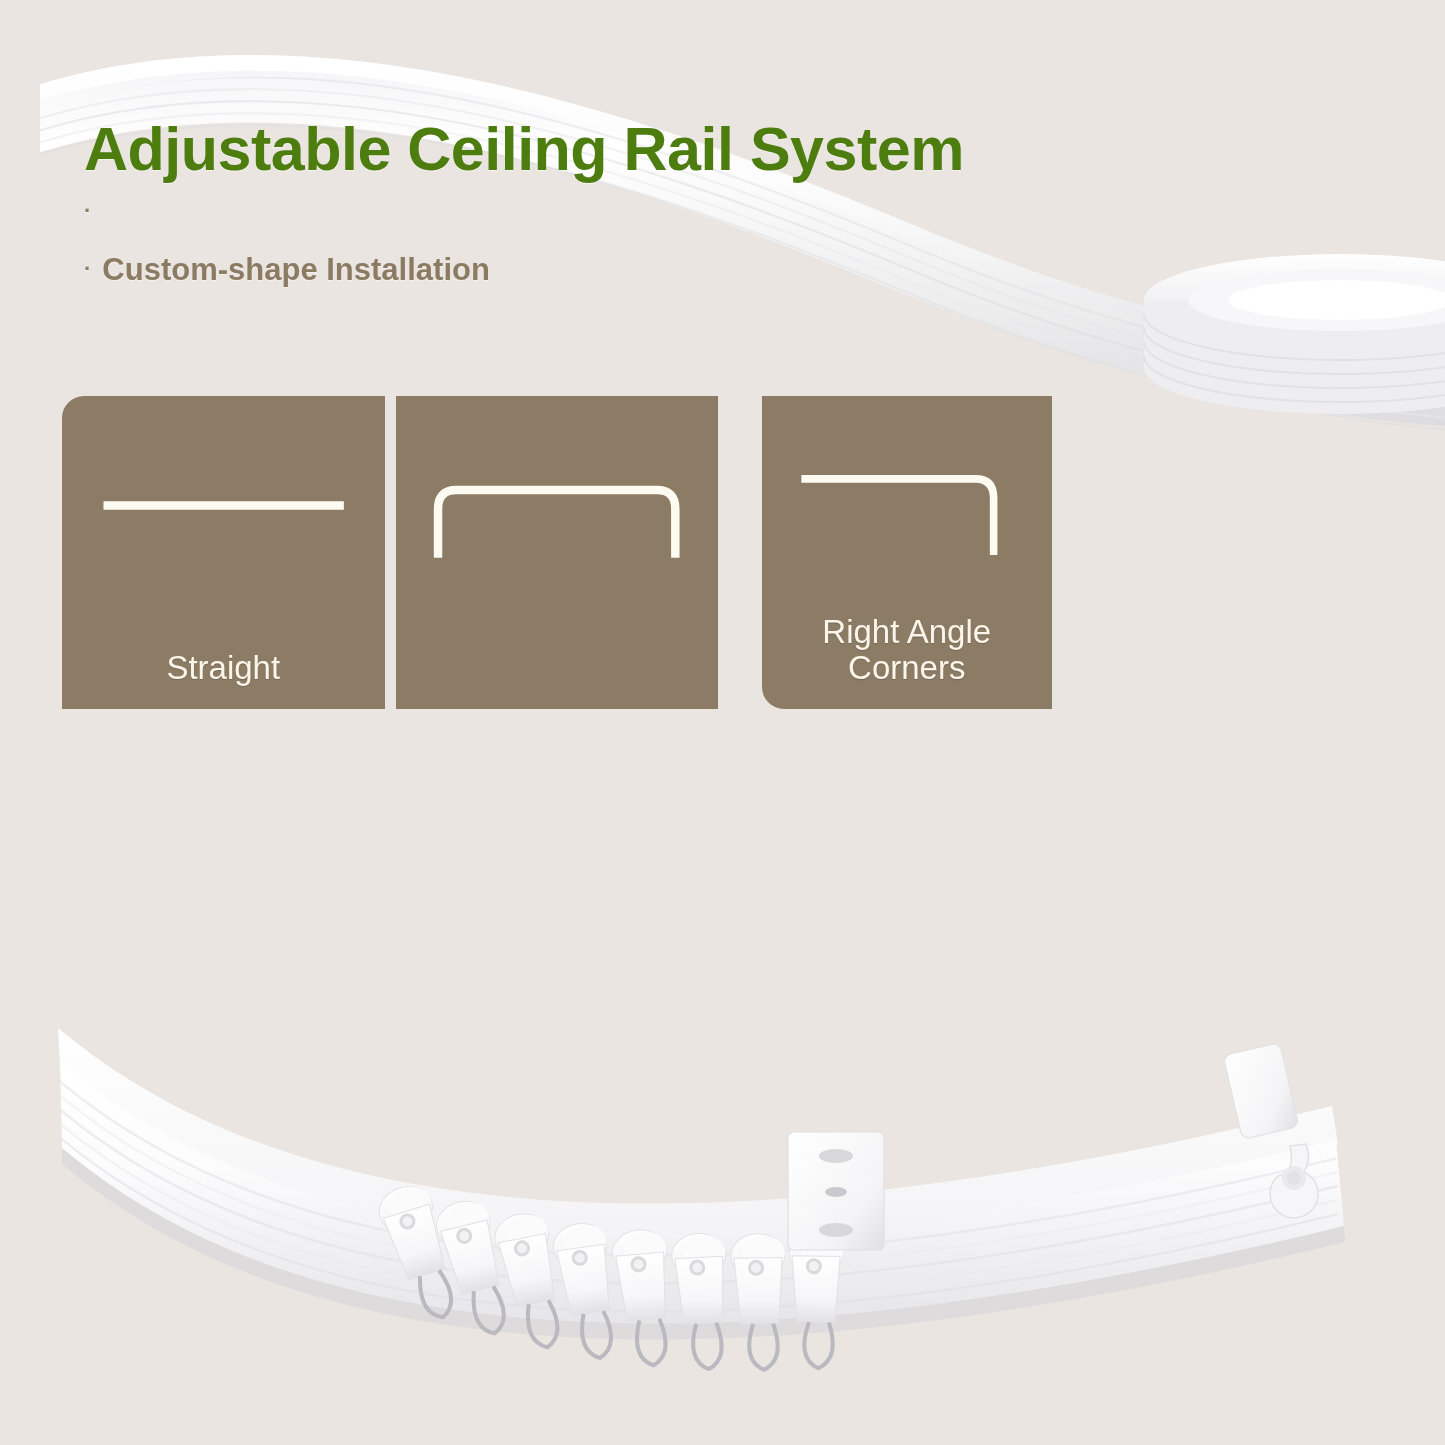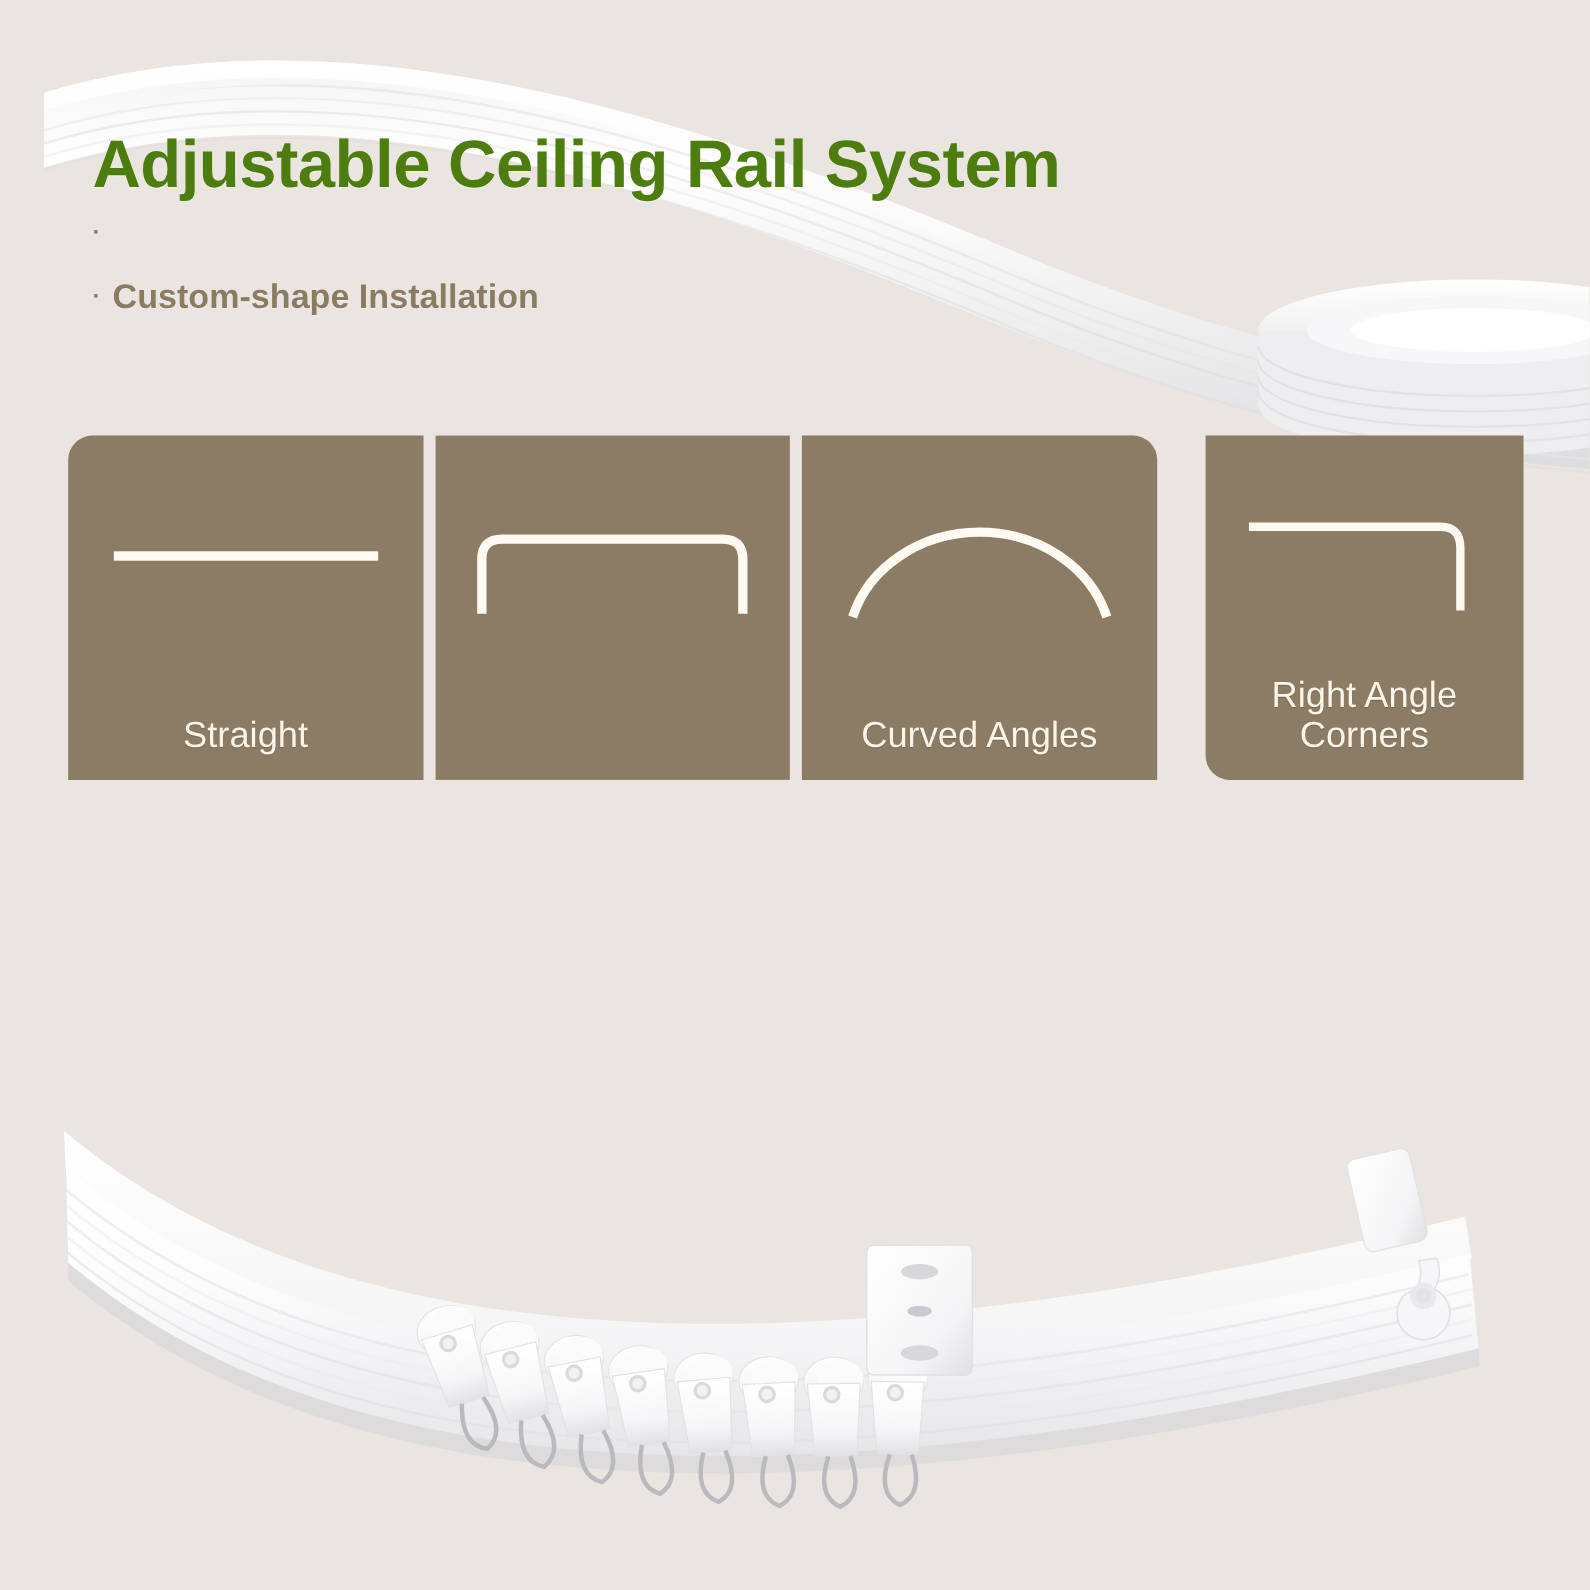--- a/index.html
+++ b/index.html
@@ -175,30 +175,20 @@
     </div>
 
     <div class="cell">
       <div class="art">
         <svg viewBox="0 0 360 200" preserveAspectRatio="xMidYMid meet">
           <path class="rail" d="M 26 172 L 26 108 Q 26 84 50 84 L 310 84 Q 334 84 334 108 L 334 172"></path>
         </svg>
       </div>
     </div>
 
-    <div class="cell r0c2">
-      <div class="art">
-        <svg viewBox="0 0 360 200" preserveAspectRatio="xMidYMid meet">
-          <path class="rail" d="M 30 176 A 156 138 0 0 1 330 176"></path>
-        </svg>
-      </div>
-      <div class="cap">
-        <span>Curved Angles</span>
-      </div>
-    </div>
 
     <div class="cell r1c0">
       <div class="art">
         <svg viewBox="0 0 360 200" preserveAspectRatio="xMidYMid meet">
           <path class="rail" d="M 28 66 L 280 66 Q 306 66 306 94 L 306 176"></path>
         </svg>
       </div>
       <div class="cap">
         <span>Right Angle Corners</span>
       </div>

